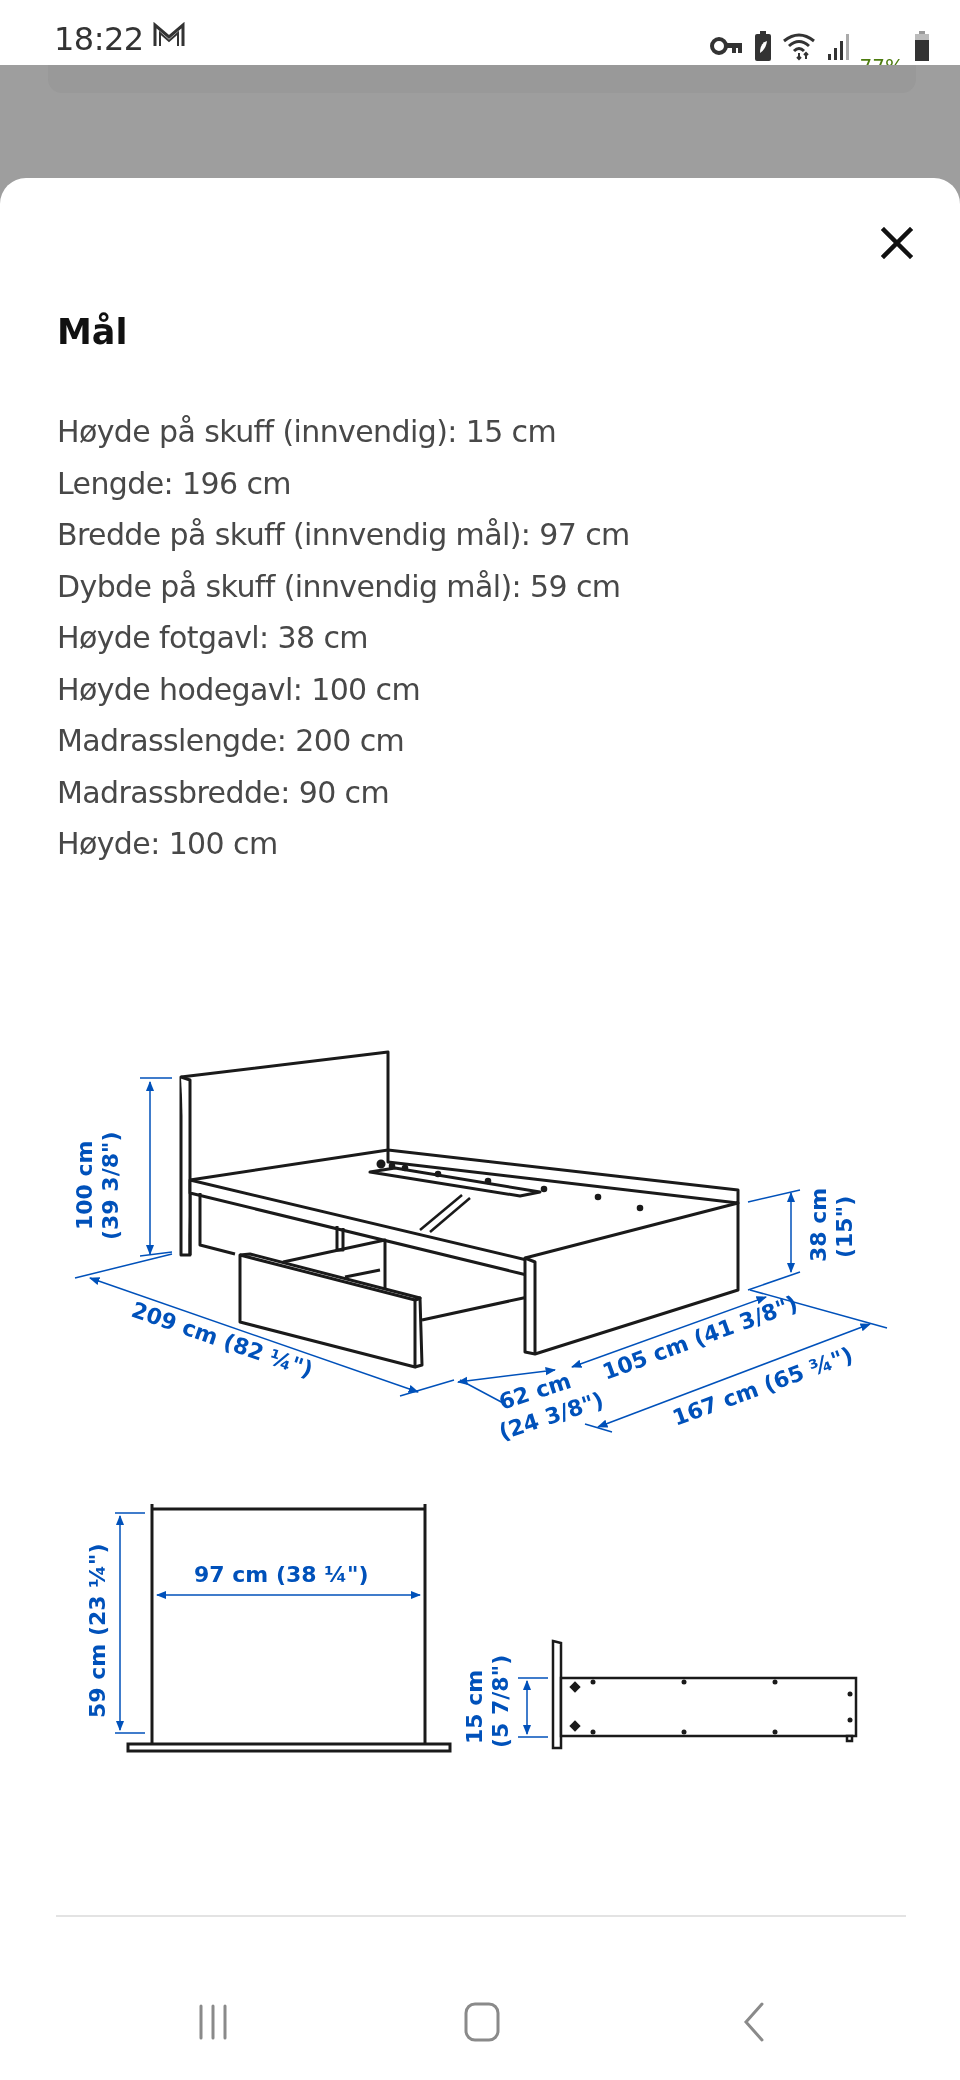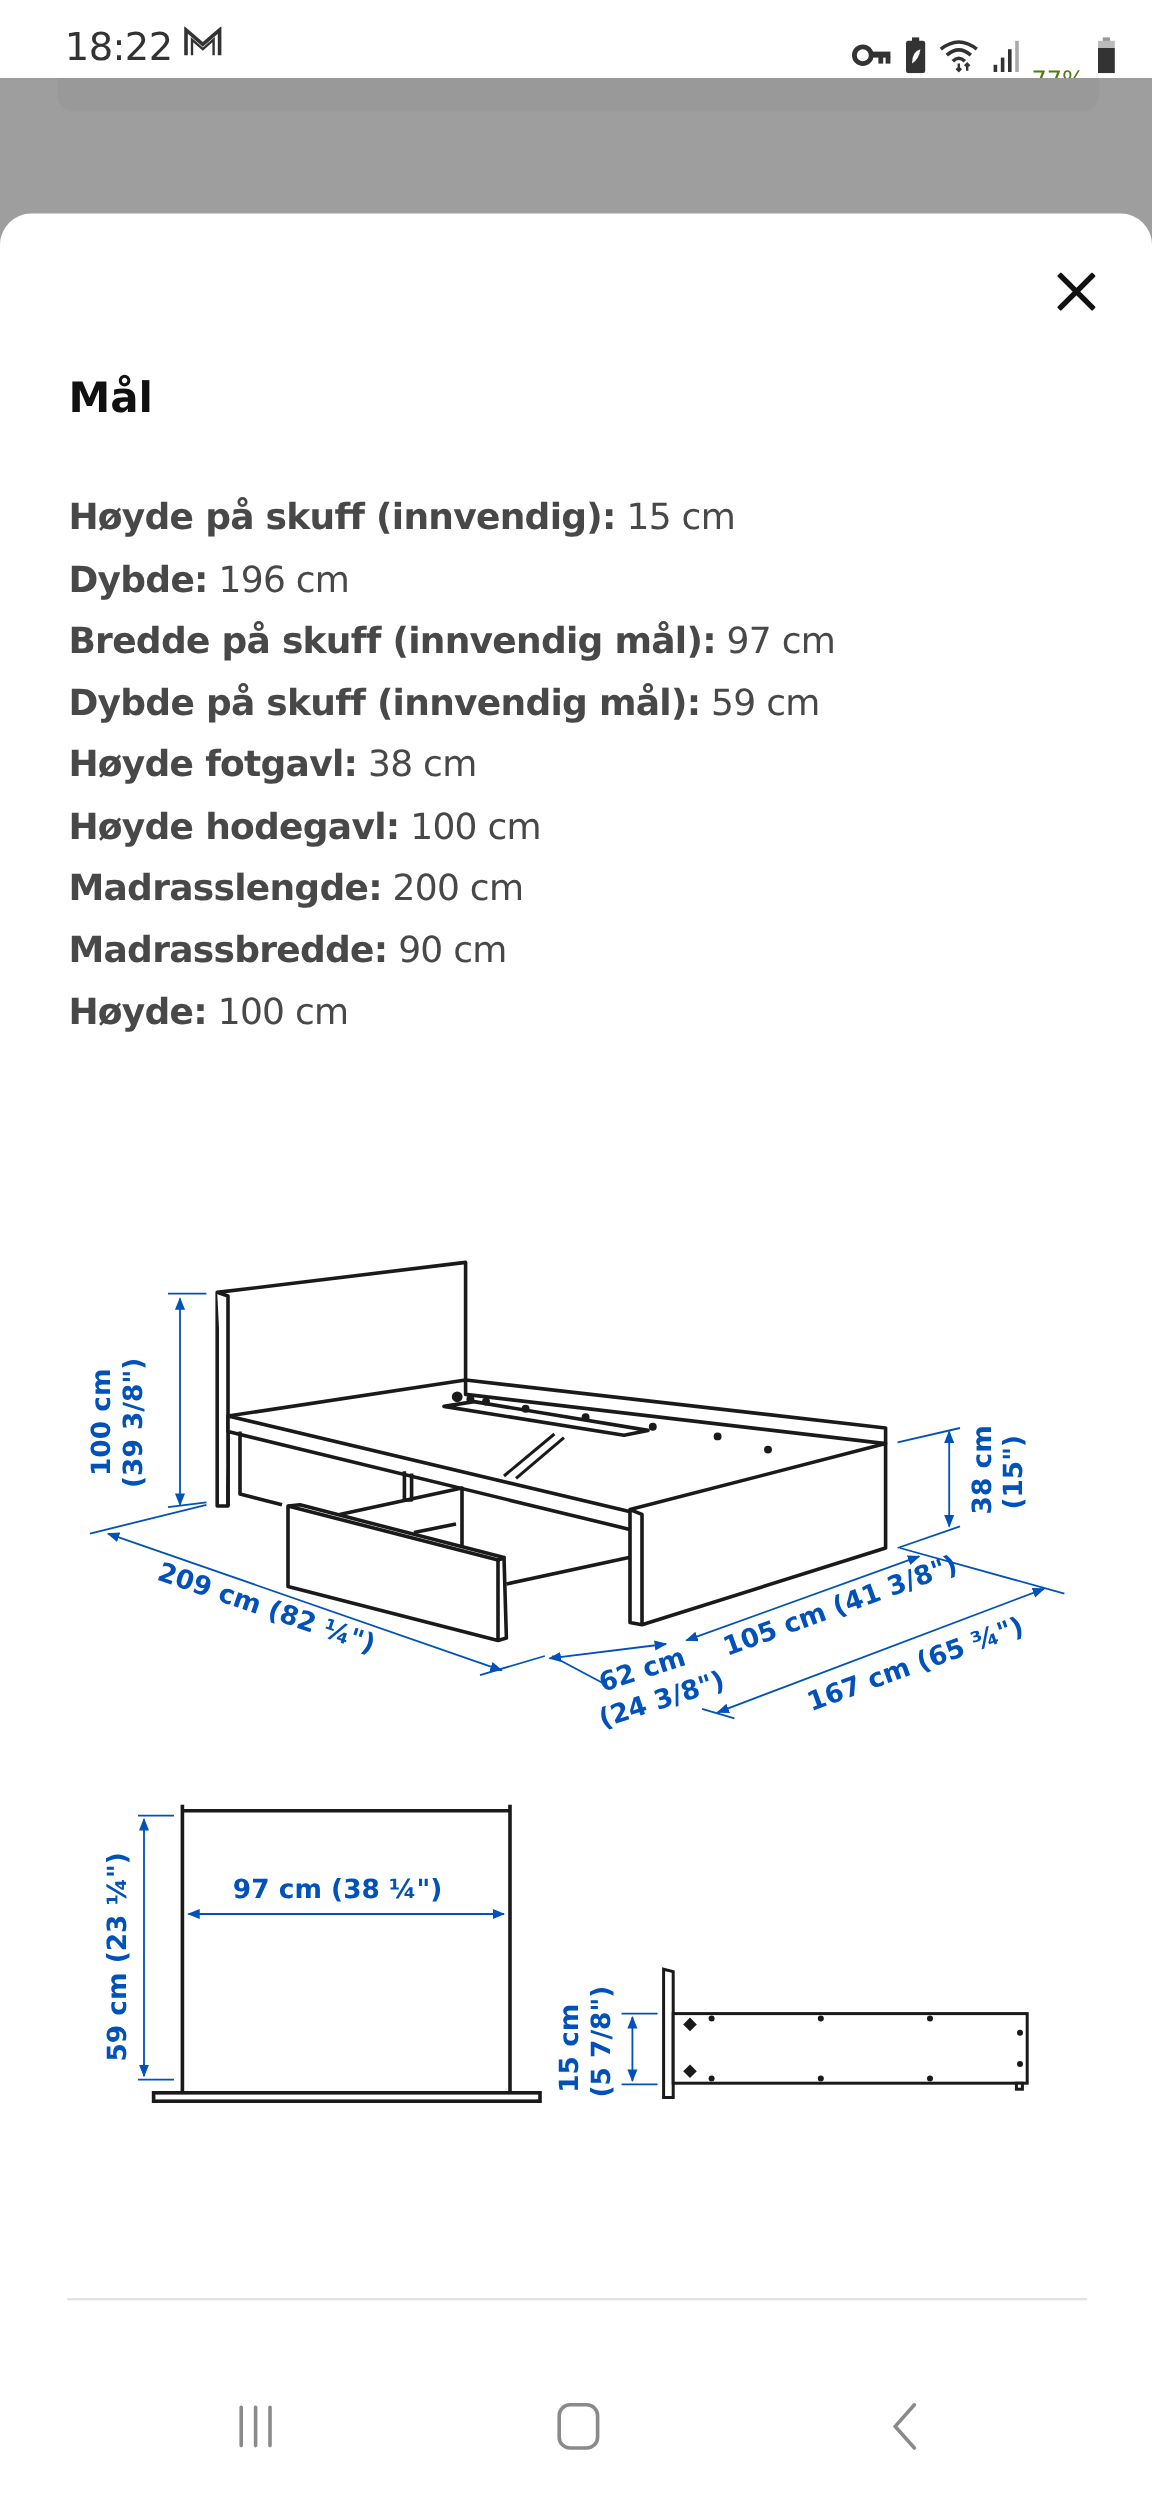--- a/index.html
+++ b/index.html
@@ -8,21 +8,21 @@
   .status-time { position:absolute; left:54px; top:20px; font-size:32px; color:#333; font-family:"DejaVu Sans", sans-serif; letter-spacing:-0.5px; }
   .status-mail { position:absolute; left:152px; top:22px; }
   .status-right { position:absolute; right:30px; top:18px; display:flex; align-items:center; gap:10px; color:#333; }
   .status-batt-text { font-size:20px; font-family:"DejaVu Sans", sans-serif; color:#4d7c0f;margin-top:36px; }
   .bg-card { position:absolute; left:48px; top:65px; width:868px; height:28px; background:#999; border-radius:0 0 14px 14px; }
   .sheet { position:absolute; left:0; top:178px; width:960px; height:1902px; background:#fff; border-radius:26px 26px 0 0; }
   .close-btn { position:absolute; left:872px; top:218px; width:50px; height:50px; display:flex; align-items:center; justify-content:center; cursor:pointer; }
   .title { position:absolute; left:57px; top:312px; font-size:35px; font-weight:bold; color:#111; font-family:"DejaVu Sans", sans-serif; }
   .specs { position:absolute; left:57px; top:410px; }
   .spec-row { font-family:"DejaVu Sans", sans-serif; font-size:30px; color:#484848; height:51.5px; line-height:44px; white-space:nowrap; letter-spacing:-0.6px; }
-  .spec-row .k { font-weight:bold;text-align:center; }
+  .spec-row .k { font-weight:normal;text-align:center; }
   .diagram { position:absolute; left:0; top:1000px; }
   .divider { position:absolute; left:56px; top:1915px; width:850px; height:2px; background:#e3e3e3; }
   .navbar { position:absolute; left:0; top:1960px; width:960px; height:120px; }
   .nav-btn { position:absolute; top:32px; width:80px; height:60px; display:flex; align-items:center; justify-content:center; cursor:pointer; }
   .dim { fill:#0051ba; font-family:"DejaVu Sans", sans-serif; font-weight:bold; }
 </style>
 </head>
 <body>
 
 <div class="status-bar">
@@ -84,21 +84,21 @@
 <div class="close-btn">
   <svg width="32" height="32" viewBox="0 0 32 32">
       <path d="M3 3 L29 29 M29 3 L3 29" stroke="#111" stroke-width="4.5" stroke-linecap="square"></path>
     </svg>
 </div>
 
 <div class="title">Mål</div>
 
 <div class="specs">
   <div class="spec-row"><span class="k">Høyde på skuff (innvendig):</span> <span>15 cm</span></div>
-  <div class="spec-row"><span class="k">Dybde:</span> <span>196 cm</span></div>
+  <div class="spec-row"><span class="k">Lengde:</span> <span>196 cm</span></div>
   <div class="spec-row"><span class="k">Bredde på skuff (innvendig mål):</span> <span>97 cm</span></div>
   <div class="spec-row"><span class="k">Dybde på skuff (innvendig mål):</span> <span>59 cm</span></div>
   <div class="spec-row"><span class="k">Høyde fotgavl:</span> <span>38 cm</span></div>
   <div class="spec-row"><span class="k">Høyde hodegavl:</span> <span>100 cm</span></div>
   <div class="spec-row"><span class="k">Madrasslengde:</span> <span>200 cm</span></div>
   <div class="spec-row"><span class="k">Madrassbredde:</span> <span>90 cm</span></div>
   <div class="spec-row"><span class="k">Høyde:</span> <span>100 cm</span></div>
 </div>
 
 <svg class="diagram" width="960" height="800" viewBox="0 1000 960 800">

